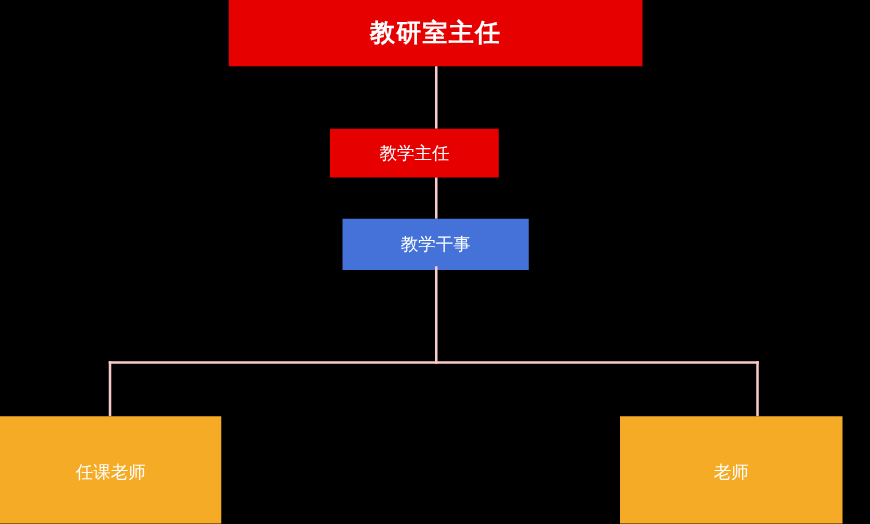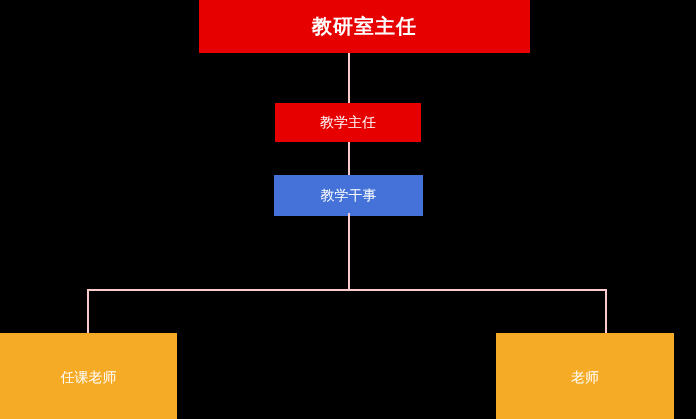--- a/index.html
+++ b/index.html
@@ -22,24 +22,24 @@
     position:absolute;
     display:flex;align-items:center;justify-content:center;
     color:var(--text);
     font-size:14px;
     box-sizing:border-box;
     text-align:center;
   }
   .node-root{
     left:183px;top:0;width:331px;height:53px;
     background:var(--red);
-    font-size:20px;font-weight:700;letter-spacing:1px;margin-left:16px;
+    font-size:20px;font-weight:700;letter-spacing:1px;
   }
   .node-l2{
-    left:275px;top:103px;width:146px;height:39px;
+    left:264px;top:103px;width:135px;height:39px;
     background:var(--red);
   }
   .node-l3{
     left:274px;top:175px;width:149px;height:41px;
     background:var(--blue);
   }
   .node-leaf{
     top:333px;height:98px;
     background:var(--orange);
     padding-bottom:8px;

